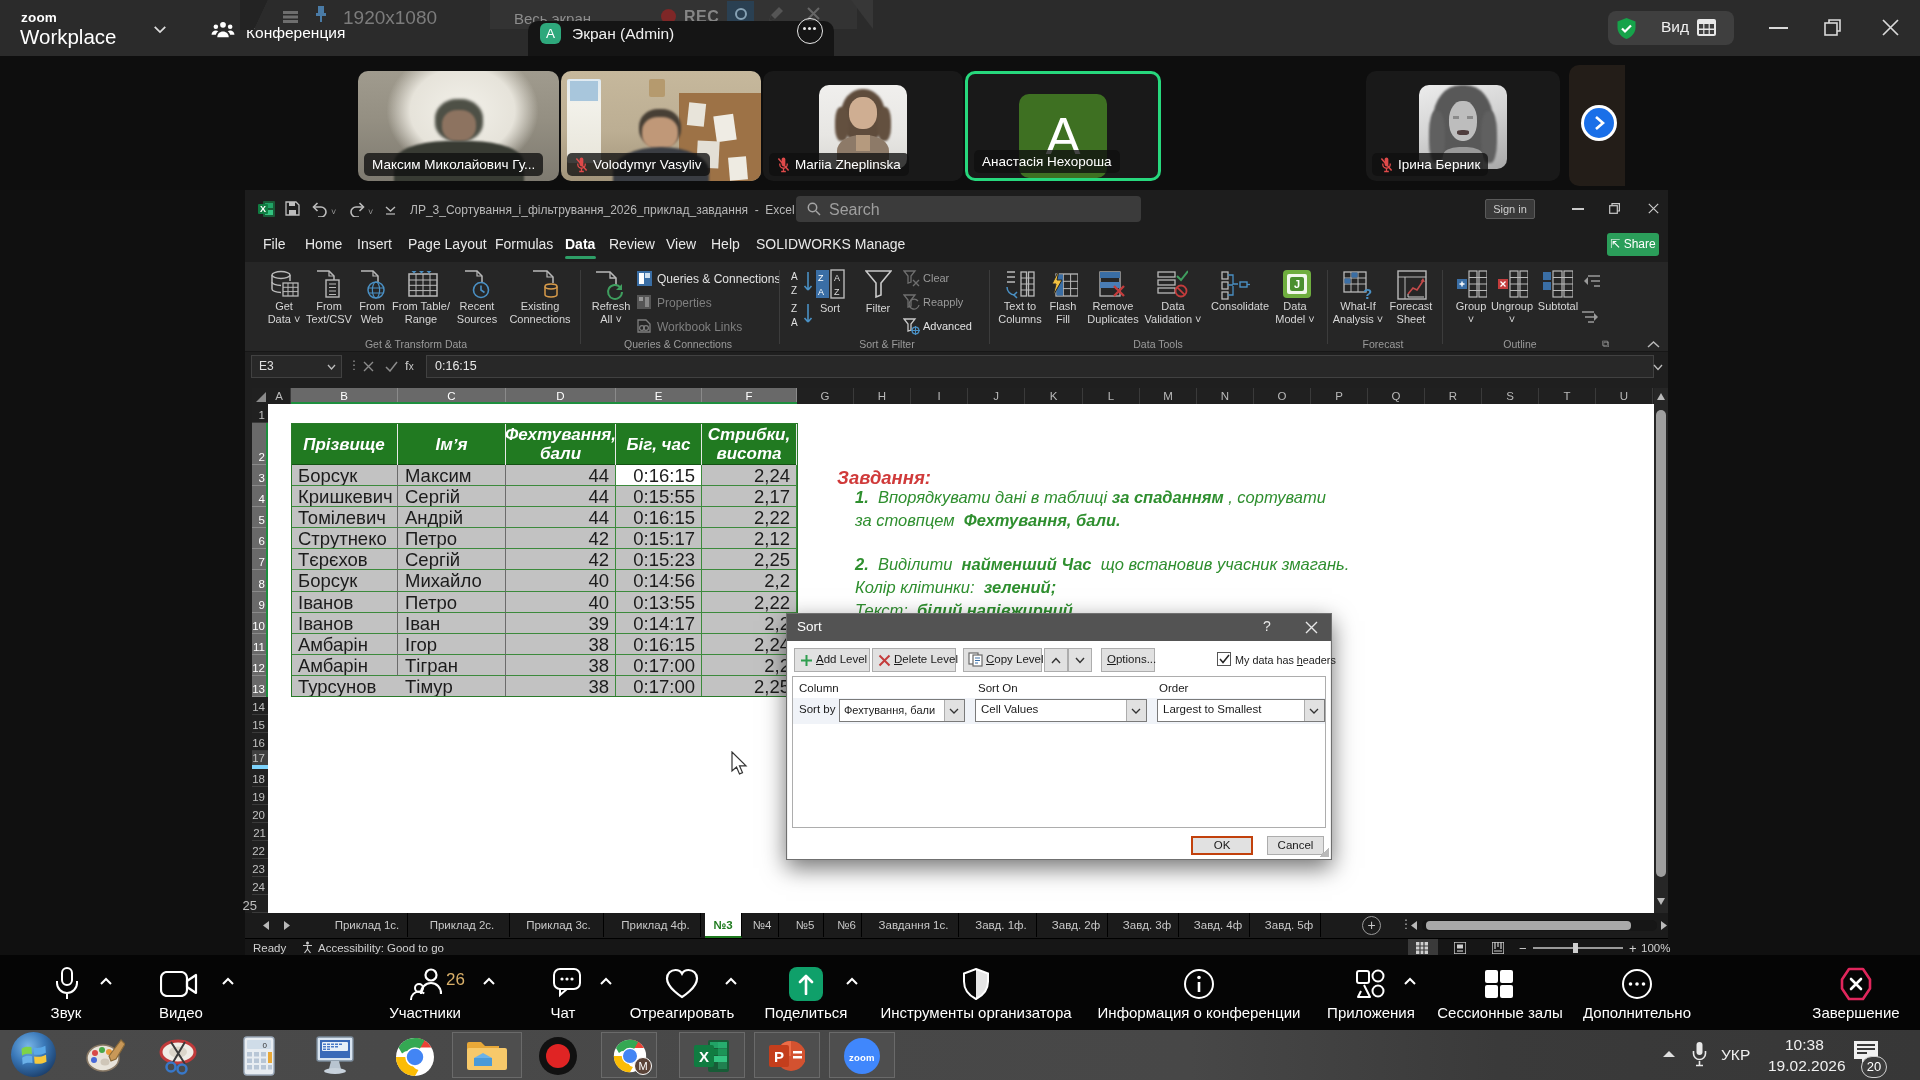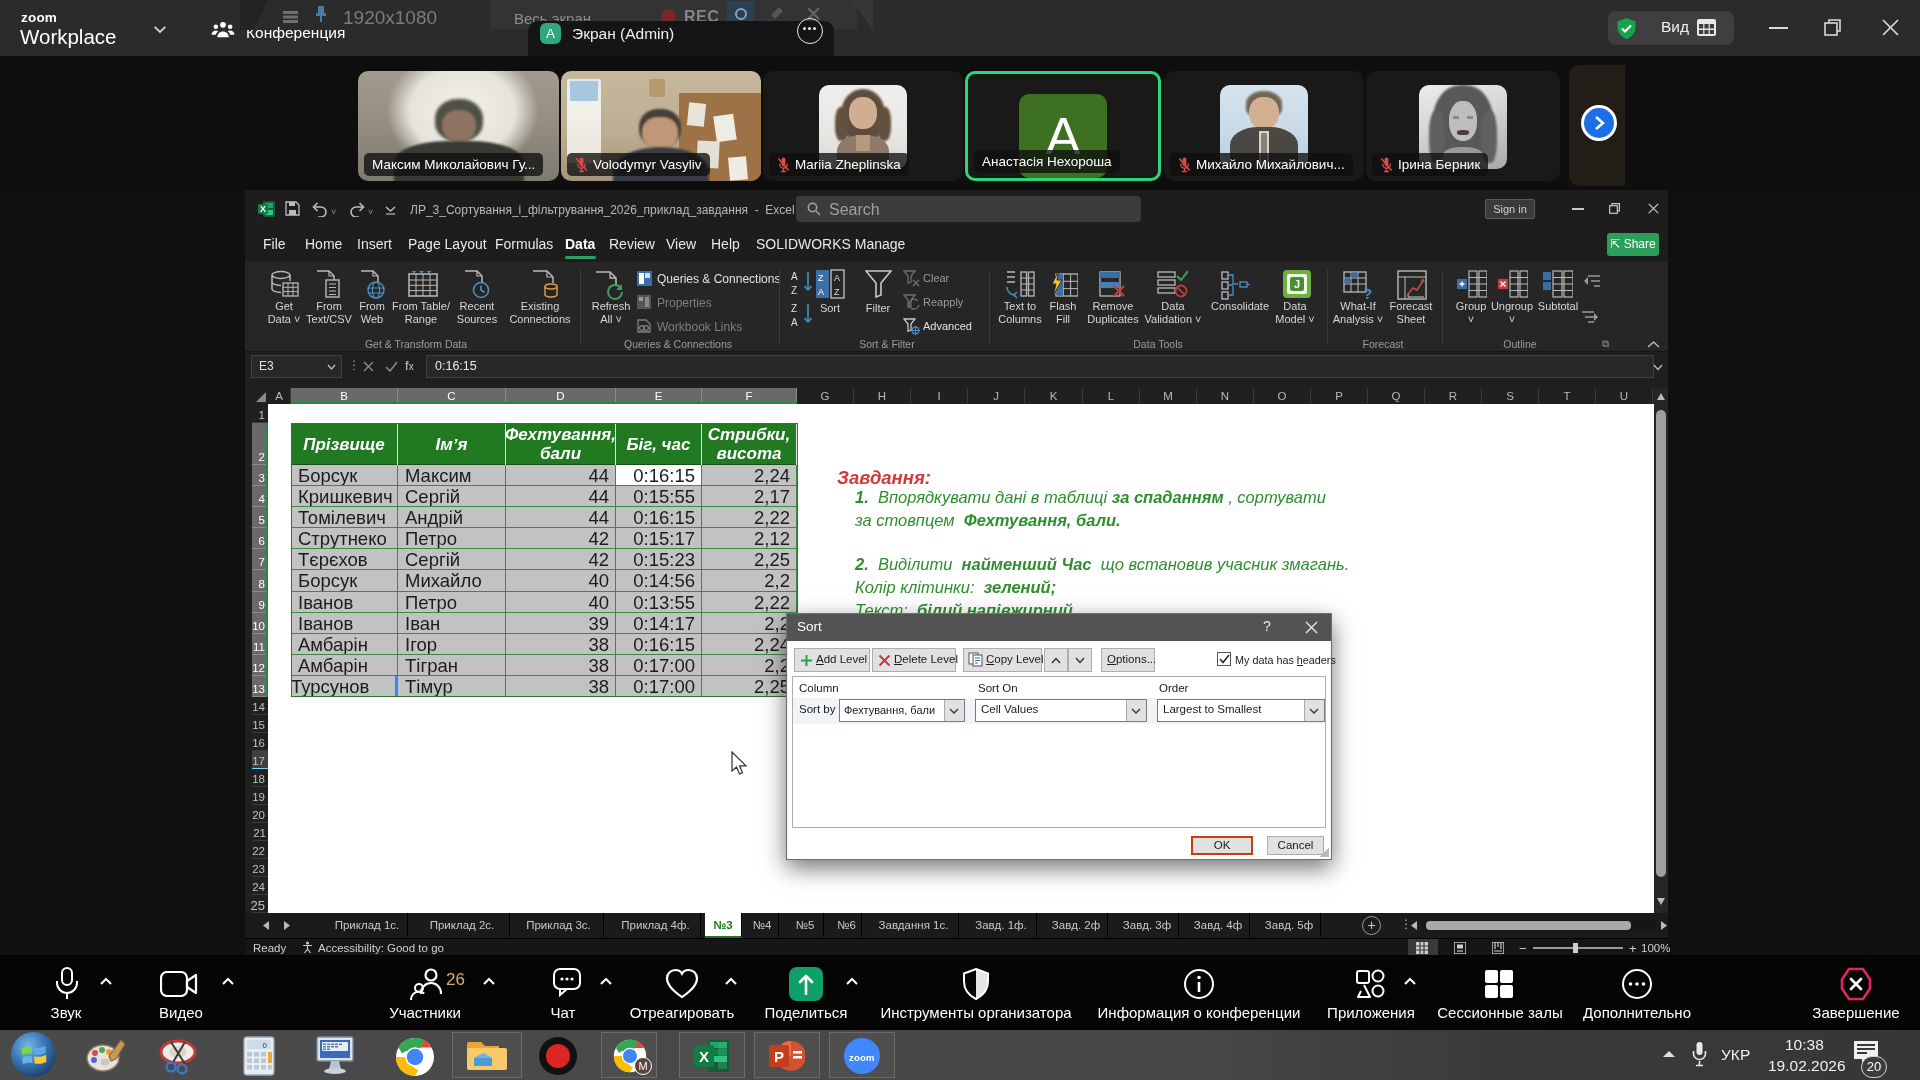--- a/index.html
+++ b/index.html
@@ -165,35 +165,20 @@
             <path d="M7 12v3M4.5 15.5h5" stroke="#e04a4a" stroke-width="1.4"></path>
             <path d="M1.5 1.5l11 13" stroke="#e04a4a" stroke-width="1.6"></path>
           </svg>Mariia Zheplinska</div>
   </div>
 
   <div class="tile" style="left:965px;width:196px;border:3px solid #27d87d">
     <div class="avatar" style="left:50%;top:20px;background:#3e7022;color:#fff;font-size:52px;text-align:center;line-height:84px;font-weight:400">A</div>
     <div class="npill">Анастасія Нехороша</div>
   </div>
 
-  <div class="tile" style="left:1164px;width:200px">
-    <div class="avatar" style="background:linear-gradient(180deg,#d5e4ee 0%,#c8d9e6 60%,#b9cdDC 100%)">
-      <div class="abs" style="left:26px;top:6px;width:36px;height:26px;border-radius:48% 48% 30% 30%;background:#6f6657;filter:blur(.8px)"></div>
-      <div class="abs" style="left:29px;top:12px;width:30px;height:32px;border-radius:46%;background:#d3b091"></div>
-      <div class="abs" style="left:10px;top:42px;width:68px;height:42px;border-radius:42% 42% 0 0;background:#4b4843"></div>
-      <div class="abs" style="left:39px;top:46px;width:10px;height:38px;background:#d7d3c8"></div>
-      <div class="abs" style="left:41px;top:48px;width:6px;height:36px;background:#8a8276"></div>
-    </div>
-    <div class="npill"><svg class="micoff" viewBox="0 0 14 17">
-            <path d="M5 2.5C5 1.4 5.9.5 7 .5S9 1.4 9 2.5V8c0 1.1-.9 2-2 2s-2-.9-2-2z" fill="#e04a4a"></path>
-            <path d="M3 7v1c0 2.2 1.8 4 4 4s4-1.8 4-4V7" stroke="#e04a4a" stroke-width="1.4" fill="none"></path>
-            <path d="M7 12v3M4.5 15.5h5" stroke="#e04a4a" stroke-width="1.4"></path>
-            <path d="M1.5 1.5l11 13" stroke="#e04a4a" stroke-width="1.6"></path>
-          </svg>Михайло Михайлович...</div>
-  </div>
 
   <div class="tile" style="left:1366px;width:194px">
     <div class="avatar" style="background:linear-gradient(160deg,#ececec 0%,#d4d4d4 45%,#a8a8a8 100%)">
       <div class="abs" style="left:14px;top:0;width:60px;height:74px;border-radius:46% 46% 30% 30%;background:#585858;filter:blur(1px)"></div>
       <div class="abs" style="left:10px;top:26px;width:16px;height:52px;border-radius:40%;background:#606060;filter:blur(1.2px)"></div>
       <div class="abs" style="left:62px;top:26px;width:16px;height:52px;border-radius:40%;background:#606060;filter:blur(1.2px)"></div>
       <div class="abs" style="left:30px;top:16px;width:28px;height:40px;border-radius:46%;background:#bdbdbd"></div>
       <div class="abs" style="left:34px;top:31px;width:6px;height:2.5px;background:#8a8a8a"></div>
       <div class="abs" style="left:48px;top:31px;width:6px;height:2.5px;background:#8a8a8a"></div>
       <div class="abs" style="left:38px;top:45px;width:12px;height:4.5px;border-radius:40%;background:#4f3d3d"></div>
@@ -560,29 +545,29 @@
 <div class="abs" style="left:7px;top:359px;width:16px;height:21px;background:#696969;color:#ffffff;font-size:11.5px;text-align:right;padding-right:3px;display:flex;align-items:flex-end;justify-content:flex-end;border-bottom:1px solid #8a8a8a;line-height:13px">7</div>
 <div class="abs" style="left:7px;top:380px;width:16px;height:22px;background:#696969;color:#ffffff;font-size:11.5px;text-align:right;padding-right:3px;display:flex;align-items:flex-end;justify-content:flex-end;border-bottom:1px solid #8a8a8a;line-height:13px">8</div>
 <div class="abs" style="left:7px;top:402px;width:16px;height:21px;background:#696969;color:#ffffff;font-size:11.5px;text-align:right;padding-right:3px;display:flex;align-items:flex-end;justify-content:flex-end;border-bottom:1px solid #8a8a8a;line-height:13px">9</div>
 <div class="abs" style="left:7px;top:423px;width:16px;height:21px;background:#696969;color:#ffffff;font-size:11.5px;text-align:right;padding-right:3px;display:flex;align-items:flex-end;justify-content:flex-end;border-bottom:1px solid #8a8a8a;line-height:13px">10</div>
 <div class="abs" style="left:7px;top:444px;width:16px;height:21px;background:#696969;color:#ffffff;font-size:11.5px;text-align:right;padding-right:3px;display:flex;align-items:flex-end;justify-content:flex-end;border-bottom:1px solid #8a8a8a;line-height:13px">11</div>
 <div class="abs" style="left:7px;top:465px;width:16px;height:21px;background:#696969;color:#ffffff;font-size:11.5px;text-align:right;padding-right:3px;display:flex;align-items:flex-end;justify-content:flex-end;border-bottom:1px solid #8a8a8a;line-height:13px">12</div>
 <div class="abs" style="left:7px;top:486px;width:16px;height:21px;background:#696969;color:#ffffff;font-size:11.5px;text-align:right;padding-right:3px;display:flex;align-items:flex-end;justify-content:flex-end;border-bottom:1px solid #8a8a8a;line-height:13px">13</div>
 <div class="abs" style="left:7px;top:507px;width:16px;height:18px;background:#202020;color:#c0c0c0;font-size:11.5px;text-align:right;padding-right:3px;display:flex;align-items:flex-end;justify-content:flex-end;border-bottom:1px solid #3a3a3a;line-height:13px">14</div>
 <div class="abs" style="left:7px;top:525px;width:16px;height:18px;background:#202020;color:#c0c0c0;font-size:11.5px;text-align:right;padding-right:3px;display:flex;align-items:flex-end;justify-content:flex-end;border-bottom:1px solid #3a3a3a;line-height:13px">15</div>
 <div class="abs" style="left:7px;top:543px;width:16px;height:18px;background:#202020;color:#c0c0c0;font-size:11.5px;text-align:right;padding-right:3px;display:flex;align-items:flex-end;justify-content:flex-end;border-bottom:1px solid #3a3a3a;line-height:13px">16</div>
-<div class="abs" style="left:7px;top:561px;width:16px;height:18px;background:#404040;color:#c0c0c0;font-size:11.5px;text-align:right;padding-right:3px;display:flex;align-items:flex-end;justify-content:flex-end;border-bottom:1px solid #7dd3fc;line-height:13px">17</div>
+<div class="abs" style="left:7px;top:561px;width:16px;height:18px;background:#404040;color:#c0c0c0;font-size:11.5px;text-align:right;padding-right:3px;display:flex;align-items:flex-end;justify-content:flex-end;border-bottom:4px solid #7dd3fc;line-height:13px">17</div>
 <div class="abs" style="left:7px;top:579px;width:16px;height:18px;background:#202020;color:#c0c0c0;font-size:11.5px;text-align:left;padding-right:3px;display:flex;align-items:flex-end;justify-content:flex-end;border-bottom:1px solid #3a3a3a;line-height:13px">18</div>
 <div class="abs" style="left:7px;top:597px;width:16px;height:18px;background:#202020;color:#c0c0c0;font-size:11.5px;text-align:right;padding-right:3px;display:flex;align-items:flex-end;justify-content:flex-end;border-bottom:1px solid #3a3a3a;line-height:13px">19</div>
 <div class="abs" style="left:7px;top:615px;width:16px;height:18px;background:#202020;color:#c0c0c0;font-size:11.5px;text-align:right;padding-right:3px;display:flex;align-items:flex-end;justify-content:flex-end;border-bottom:1px solid #3a3a3a;line-height:13px">20</div>
 <div class="abs" style="left:7px;top:633px;width:16px;height:18px;background:#202020;color:#c0c0c0;font-size:11.5px;text-align:right;padding-right:2px;display:flex;align-items:flex-end;justify-content:flex-end;border-bottom:1px solid #3a3a3a;line-height:13px">21</div>
 <div class="abs" style="left:7px;top:651px;width:16px;height:18px;background:#202020;color:#c0c0c0;font-size:11.5px;text-align:right;padding-right:3px;display:flex;align-items:flex-end;justify-content:flex-end;border-bottom:1px solid #3a3a3a;line-height:13px">22</div>
 <div class="abs" style="left:7px;top:669px;width:16px;height:18px;background:#202020;color:#c0c0c0;font-size:11.5px;text-align:right;padding-right:3px;display:flex;align-items:flex-end;justify-content:flex-end;border-bottom:1px solid #3a3a3a;line-height:13px">23</div>
 <div class="abs" style="left:7px;top:687px;width:16px;height:18px;background:#202020;color:#c0c0c0;font-size:11.5px;text-align:right;padding-right:3px;display:flex;align-items:flex-end;justify-content:flex-end;border-bottom:1px solid #3a3a3a;line-height:13px">24</div>
-<div class="abs" style="left:7px;top:705px;width:16px;height:18px;background:#202020;color:#c0c0c0;font-size:13px;text-align:right;padding-right:3px;display:flex;align-items:flex-end;justify-content:flex-end;border-bottom:1px solid #3a3a3a;line-height:13px">25</div>
+<div class="abs" style="left:7px;top:705px;width:16px;height:18px;background:#202020;color:#c0c0c0;font-size:13px;text-align:right;padding-right:11px;display:flex;align-items:flex-end;justify-content:flex-end;border-bottom:1px solid #3a3a3a;line-height:13px">25</div>
 <div class="abs" style="left:21px;top:233px;width:2px;height:274px;background:#1e8e3e"></div>
 <div class="abs" style="left:46px;top:233px;width:507px;height:42px;background:#217a21;border:1px solid #145214"></div>
 <div class="abs" style="left:46px;top:233px;width:107px;height:42px;color:#fff;font-size:17px;font-weight:bold;font-style:italic;text-align:center;line-height:19px;display:flex;align-items:center;justify-content:center;border-right:1px solid #e8e8e8">
           <span style="line-height:19px">Прізвище</span>
         </div>
 <div class="abs" style="left:153px;top:233px;width:108px;height:42px;color:#fff;font-size:17px;font-weight:bold;font-style:italic;text-align:center;line-height:19px;display:flex;align-items:center;justify-content:center;border-right:1px solid #e8e8e8">
           <span style="line-height:19px">Імʼя</span>
         </div>
 <div class="abs" style="left:261px;top:233px;width:110px;height:42px;color:#fff;font-size:17px;font-weight:bold;font-style:italic;text-align:center;line-height:19px;display:flex;align-items:center;justify-content:center;border-right:1px solid #e8e8e8">
           <span style="line-height:19px">Фехтування,<br>бали</span>
@@ -636,21 +621,21 @@
 <div class="tcell" style="left:46px;top:444px;width:107px;height:21px;background:#c2c2c2;text-align:left;padding-left:7px;line-height:21px;border-right:1px solid #6b6b6b;border-bottom:1px solid #3c8a3c">Амбарін</div>
 <div class="tcell" style="left:153px;top:444px;width:108px;height:21px;background:#c2c2c2;text-align:left;padding-left:7px;line-height:21px;border-right:1px solid #6b6b6b;border-bottom:1px solid #3c8a3c">Ігор</div>
 <div class="tcell" style="left:261px;top:444px;width:110px;height:21px;background:#c2c2c2;text-align:right;padding-right:6px;line-height:21px;border-right:1px solid #3c8a3c;border-bottom:1px solid #3c8a3c">38</div>
 <div class="tcell" style="left:371px;top:444px;width:86px;height:21px;background:#c2c2c2;text-align:right;padding-right:6px;line-height:21px;border-right:1px solid #3c8a3c;border-bottom:1px solid #3c8a3c">0:16:15</div>
 <div class="tcell" style="left:457px;top:444px;width:95px;height:21px;background:#c2c2c2;text-align:right;padding-right:6px;line-height:21px;border-right:1px solid #3c8a3c;border-bottom:1px solid #3c8a3c">2,24</div>
 <div class="tcell" style="left:46px;top:465px;width:107px;height:21px;background:#c2c2c2;text-align:left;padding-left:7px;line-height:21px;border-right:1px solid #6b6b6b;border-bottom:1px solid #3c8a3c">Амбарін</div>
 <div class="tcell" style="left:153px;top:465px;width:108px;height:21px;background:#c2c2c2;text-align:left;padding-left:7px;line-height:21px;border-right:1px solid #6b6b6b;border-bottom:1px solid #3c8a3c">Тігран</div>
 <div class="tcell" style="left:261px;top:465px;width:110px;height:21px;background:#c2c2c2;text-align:right;padding-right:6px;line-height:21px;border-right:1px solid #3c8a3c;border-bottom:1px solid #3c8a3c">38</div>
 <div class="tcell" style="left:371px;top:465px;width:86px;height:21px;background:#c2c2c2;text-align:right;padding-right:6px;line-height:21px;border-right:1px solid #3c8a3c;border-bottom:1px solid #3c8a3c">0:17:00</div>
 <div class="tcell" style="left:457px;top:465px;width:95px;height:21px;background:#c2c2c2;text-align:right;padding-right:6px;line-height:21px;border-right:1px solid #3c8a3c;border-bottom:1px solid #3c8a3c">2,2</div>
-<div class="tcell" style="left:46px;top:486px;width:107px;height:21px;background:#c2c2c2;text-align:left;line-height:21px;border-right:3px solid #3b82f6;border-bottom:1px solid #3c8a3c">Турсунов</div>
+<div class="tcell" style="left:46px;top:486px;width:119px;height:21px;background:#c2c2c2;text-align:left;padding-left:7px;line-height:21px;border-right:7px solid #3b82f6;border-bottom:1px solid #3c8a3c">Турсунов</div>
 <div class="tcell" style="left:153px;top:486px;width:108px;height:21px;background:#c2c2c2;text-align:left;padding-left:7px;line-height:21px;border-right:1px solid #6b6b6b;border-bottom:1px solid #3c8a3c">Тімур</div>
 <div class="tcell" style="left:261px;top:486px;width:110px;height:21px;background:#c2c2c2;text-align:right;padding-right:6px;line-height:21px;border-right:1px solid #3c8a3c;border-bottom:1px solid #3c8a3c">38</div>
 <div class="tcell" style="left:371px;top:486px;width:86px;height:21px;background:#c2c2c2;text-align:right;padding-right:6px;line-height:21px;border-right:1px solid #3c8a3c;border-bottom:1px solid #3c8a3c">0:17:00</div>
 <div class="tcell" style="left:457px;top:486px;width:95px;height:21px;background:#c2c2c2;text-align:right;padding-right:6px;line-height:21px;border-right:1px solid #3c8a3c;border-bottom:1px solid #3c8a3c">2,25</div>
 <div class="abs" style="left:46px;top:233px;width:507px;height:274px;border:1.5px solid #2a7a2a;pointer-events:none"></div>
 <div class="abs" style="left:592px;top:277px;color:#d03a3a;font-size:18.5px;font-weight:bold;font-style:italic">Завдання:</div>
 <div class="abs" style="left:610px;top:298px;color:#2f8f2f;font-size:16.5px;font-style:italic;white-space:nowrap"><b>1.</b>&nbsp; Впорядкувати дані в таблиці <b>за спаданням</b> , сортувати</div>
 <div class="abs" style="left:610px;top:321px;color:#2f8f2f;font-size:16.5px;font-style:italic;white-space:nowrap">за стовпцем &nbsp;<b>Фехтування, бали.</b></div>
 <div class="abs" style="left:610px;top:365px;color:#2f8f2f;font-size:16.5px;font-style:italic;white-space:nowrap"><b>2.</b>&nbsp; Виділити &nbsp;<b>найменший Час</b>&nbsp; що встановив учасник змагань.</div>
 <div class="abs" style="left:610px;top:388px;color:#2f8f2f;font-size:16.5px;font-style:italic;white-space:nowrap">Колір клітинки: &nbsp;<b>зелений;</b></div>

